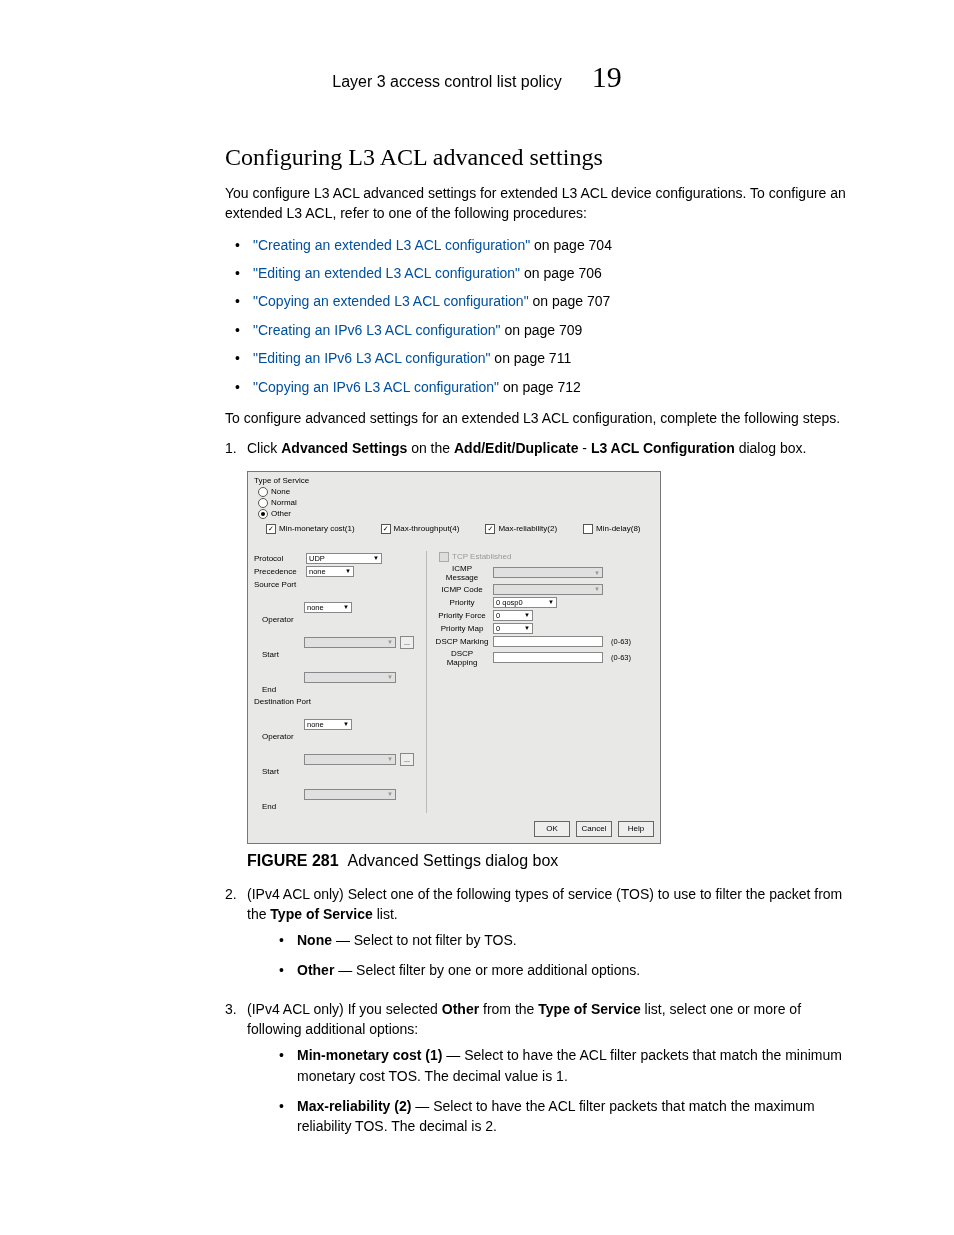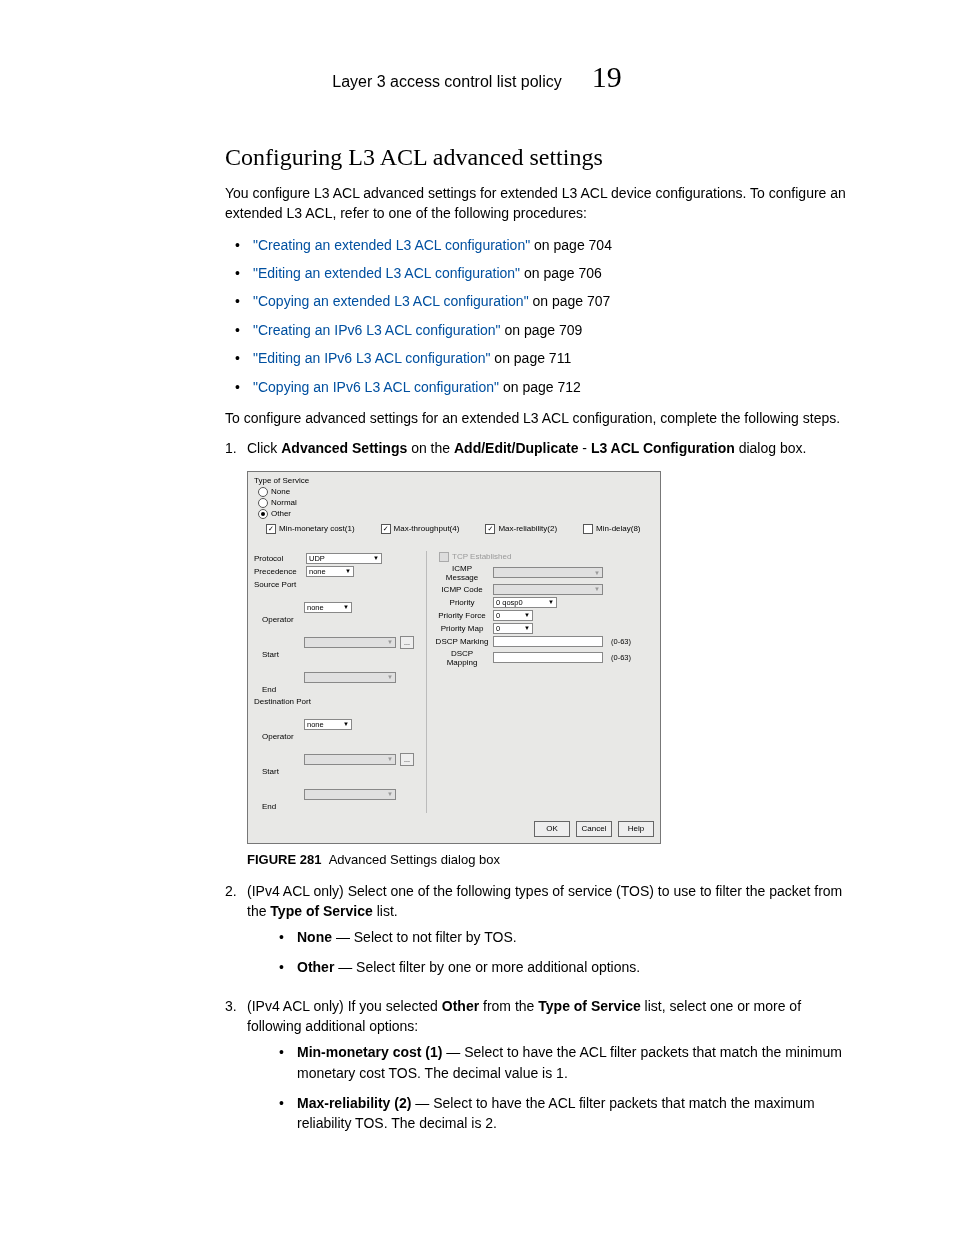--- a/index.html
+++ b/index.html
@@ -91,21 +91,21 @@
   .step-body {
     flex: 1;
   }
   .bold {
     font-weight: bold;
   }
   .figure-wrap {
     margin: 12px 0 6px 22px;
   }
   .figure-caption {
-    font-size: 13px;
+    font-size: 16px;
     margin: 8px 0 14px 22px;
   }
 
   
   .dialog {
     width: 400px;
     border: 1px solid #777;
     background: #e8e8e6;
     font-family: Tahoma, Arial, sans-serif;
     font-size: 8px;

